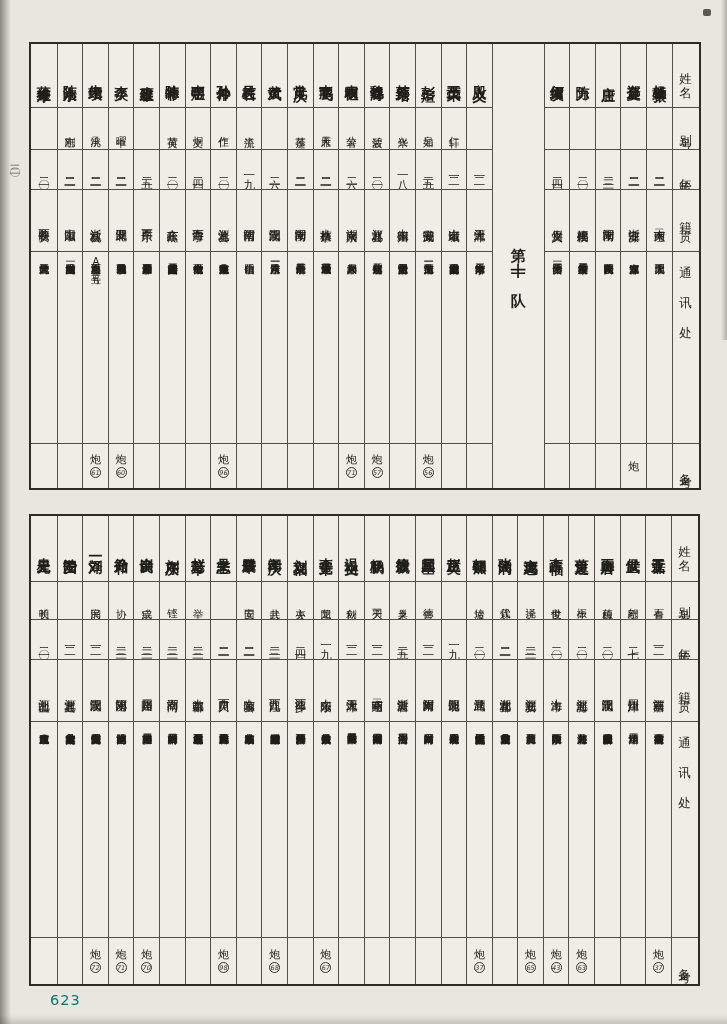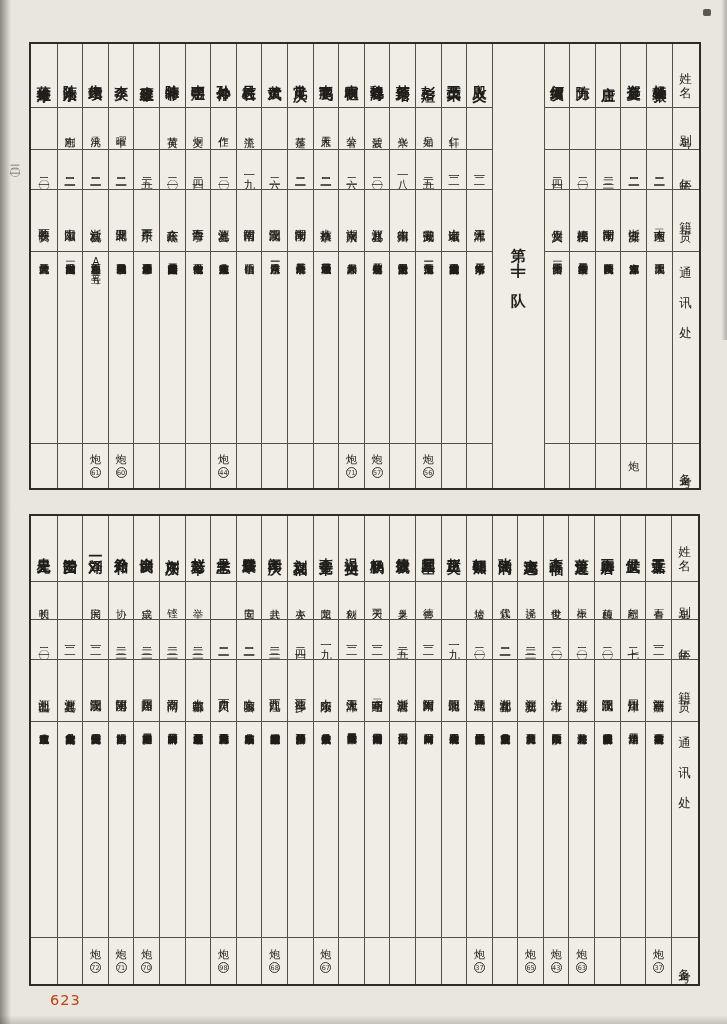--- a/index.html
+++ b/index.html
@@ -8,21 +8,21 @@
   
   .edge-left{position:absolute;left:0;top:0;width:11px;height:100%;
     background:linear-gradient(to right,rgba(35,33,28,.48),rgba(35,33,28,0));pointer-events:none;}
   .edge-right{position:absolute;right:0;top:0;width:6px;height:340px;
     background:linear-gradient(to left,rgba(35,33,28,.28),rgba(35,33,28,0));pointer-events:none;}
   .edge-bottom{position:absolute;left:0;bottom:0;width:100%;height:9px;
     background:linear-gradient(to top,rgba(35,33,28,.18),rgba(35,33,28,0));pointer-events:none;}
   .corner-speck{position:absolute;right:16px;top:9px;width:8px;height:7px;background:#2a2823;border-radius:2px;opacity:.75;}
   .margin-note{position:absolute;left:6px;top:156px;writing-mode:vertical-rl;text-orientation:upright;
     font-size:11px;color:rgba(45,43,38,.72);letter-spacing:2px;}
-  .page-number{position:absolute;left:50px;top:992px;font-size:14.5px;color:#c2410c;letter-spacing:1px;}
+  .page-number{position:absolute;left:50px;top:992px;font-size:14.5px;color:#0f766e;letter-spacing:1px;}
 
   
   .rtable{position:absolute;left:29px;display:flex;flex-direction:row-reverse;
     border:2px solid #2e2c26;background:#efede6;}
   .t-top{top:42px;}
   .t-bottom{top:514px;}
   .col{flex:0 0 25.6px;width:25.6px;display:flex;flex-direction:column;border-left:1px solid #545047;box-sizing:border-box;}
   .col:last-child{border-left:none;}
   .col-header{flex:0 0 27px;width:27px;}
   .col-group{flex:0 0 52px;width:52px;align-items:center;justify-content:center;}
@@ -49,21 +49,21 @@
   .txt-alias{font-size:10.5px;letter-spacing:1px;}
   .txt-age{font-size:11.5px;letter-spacing:1px;}
   .txt-native{font-size:11.5px;letter-spacing:.5px;}
   .txt-addr{font-size:10px;line-height:12px;letter-spacing:0;max-height:100%;}
   .c-addr{align-items:flex-start;justify-content:center;padding-top:4px;}
   .c-addr .vtext{margin-top:0;}
 
   .c-remark{flex-direction:column;gap:2px;}
   .rmk-mark{font-size:11px;line-height:11px;}
   .rmk-num{font-size:6.5px;line-height:8px;width:9px;height:9px;border:.8px solid #35332d;border-radius:50%;
-    display:flex;align-items:center;justify-content:center;color:#35332d;}
+    display:flex;align-items:center;justify-content:center;color:#35332d;font-style:italic;}
 
   
   .hcell{font-size:12.5px;font-weight:500;}
   .h-name{letter-spacing:13px;}
   .h-alias{letter-spacing:4px;}
   .h-age{letter-spacing:2px;}
   .h-native{letter-spacing:10px;}
   .h-addr{letter-spacing:30px;}
   .h-remark{letter-spacing:3px;}
 
@@ -389,21 +389,21 @@
           <span class="vtext txt-age">二〇</span>
         </div>
         <div class="cell c-native">
           <span class="vtext txt-native">河北沧县</span>
         </div>
         <div class="cell c-addr">
           <span class="vtext txt-addr">河北沧县城东南张牛庄</span>
         </div>
         <div class="cell c-remark">
           <span class="rmk-mark">炮</span>
-          <span class="rmk-num">44</span>
+          <span class="rmk-num">96</span>
         </div>
       </div>
       <div class="col">
         <div class="cell c-name">
           <span class="vtext txt-name">李明煜</span>
         </div>
         <div class="cell c-alias">
           <span class="vtext txt-alias">炯文</span>
         </div>
         <div class="cell c-age">

